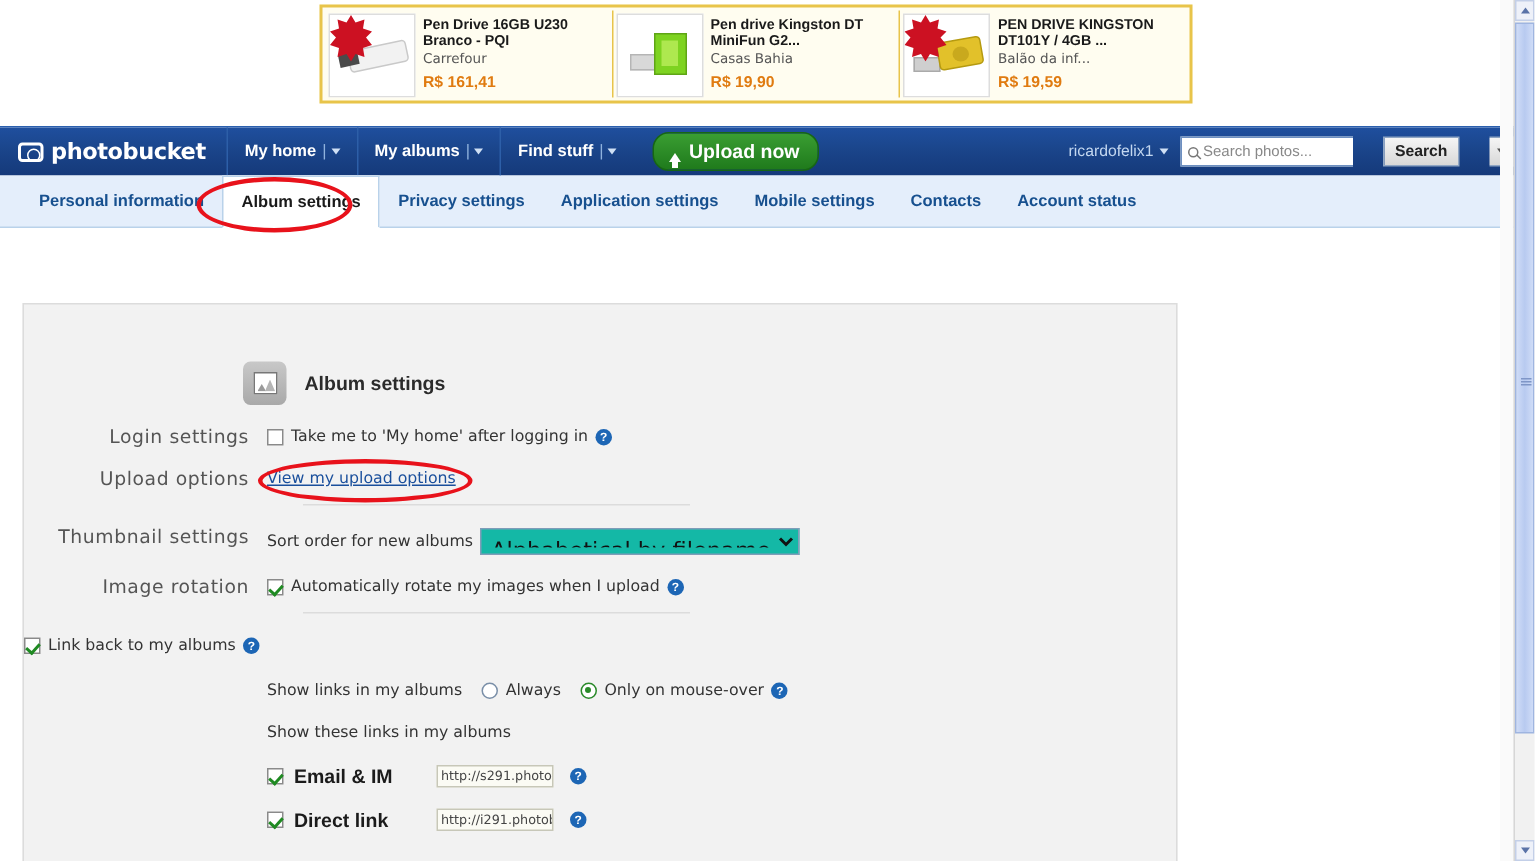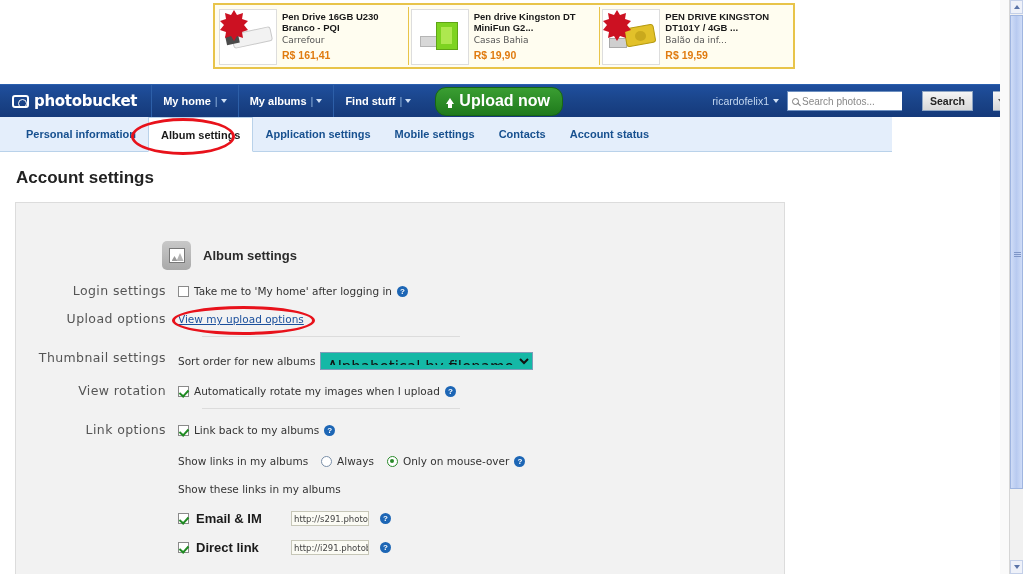--- a/index.html
+++ b/index.html
@@ -97,23 +97,23 @@
   }
   .nav-item .sep { color:#8fb2dd; margin:0 3px 0 4px; font-weight:normal; }
   .caret-sm {
     width:0;height:0;border-left:3px solid transparent;border-right:3px solid transparent;
     border-top:4px solid #cfe0f5; display:inline-block;
   }
   #upload-now {
     margin-left:13px;
     background:linear-gradient(to bottom,#3a9e32,#1f7a1c);
     border:1px solid #176614; border-radius:11px;
-    color:#fff; font-size:16px; font-weight:bold;
-    font-family:"Liberation Sans", sans-serif;
-    padding:4px 12px 5px 10px; display:flex; align-items:center; gap:5px;
+    color:#fff; font-size:13px; font-weight:bold;
+    font-family:"Liberation Sans", sans-serif;
+    padding:4px 12px 5px 10px; display:flex; align-items:flex-end; gap:5px;
     cursor:pointer;
   }
   .up-arrow { width:0;height:0;border-left:4px solid transparent;border-right:4px solid transparent;border-bottom:6px solid #fff; position:relative; }
   .up-arrow:after{content:"";position:absolute;left:-2px;top:6px;width:4px;height:4px;background:#fff;}
   #hdr-right {
     margin-left:auto; display:flex; align-items:center; gap:8px;
   }
   #username {
     color:#c3d7f0; font-size:10.5px; font-family:"Liberation Sans", sans-serif;
     cursor:pointer; display:flex; align-items:center; gap:4px;
@@ -137,21 +137,21 @@
     font-family:"Liberation Sans", sans-serif; cursor:pointer;
   }
   #search-drop {
     background:linear-gradient(to bottom,#f5f5f5,#d8d8d8);
     border:1px solid #8fa6c4; border-left:none; height:20px; width:17px;
     display:flex;align-items:center;justify-content:center; cursor:pointer;
   }
 
   
   #subnav {
-    position:absolute; left:0; top:117px; width:892px; height:35px;
+    position:absolute; left:0; top:117px; width:1010px; height:35px;
     background:#e4eefb; border-bottom:1px solid #b9d2ea;
     display:flex; align-items:center; padding-left:14px;
   }
   .subtab {
     font-size:11px; font-weight:bold; color:#17508f;
     font-family:"Liberation Sans", sans-serif;
     padding:0 12px; height:35px; line-height:35px; cursor:pointer; white-space:nowrap;
   }
   .subtab.active {
     background:#ffffff; color:#1a1a1a;
@@ -368,28 +368,28 @@
       <div id="search-drop">
         <span style="width:0;height:0;border-left:3px solid transparent;border-right:3px solid transparent;border-top:4px solid #555;"></span>
       </div>
     </div>
   </div>
 </div>
 
 <div id="subnav">
   <div class="subtab">Personal information</div>
   <div class="subtab active">Album settings</div>
+  <div class="subtab">Privacy settings</div>
   <div class="subtab">Application settings</div>
   <div class="subtab">Mobile settings</div>
   <div class="subtab">Contacts</div>
   <div class="subtab">Account status</div>
 </div>
 
 <div id="main">
-  <div id="page-title">Account settings</div>
 
   <div id="panel">
 
     <div id="panel-head">
       <div id="album-icon">
         <span class="album-glyph"></span>
       </div>
       <div id="album-title">Album settings</div>
     </div>
 
@@ -416,32 +416,31 @@
       <div class="row-field">
         <span class="ftxt">Sort order for new albums</span>
         <select class="sel">
           <option>Alphabetical by filename</option>
         </select>
       </div>
     </div>
 
 
     <div class="row">
-      <div class="row-label">View rotation</div>
+      <div class="row-label">Image rotation</div>
       <div class="row-field">
         <span class="cbx on"></span>
         <span class="ftxt">Automatically rotate my images when I upload</span>
         <span class="help">?</span>
       </div>
     </div>
 
     <div class="hr"></div>
 
     <div class="row">
-      <div class="row-label">Link options</div>
       <div class="row-field">
         <span class="cbx on"></span>
         <span class="ftxt">Link back to my albums</span>
         <span class="help">?</span>
       </div>
     </div>
 
     <div class="row" style="margin-top:16px;">
       <div class="row-label"></div>
       <div class="row-field">

